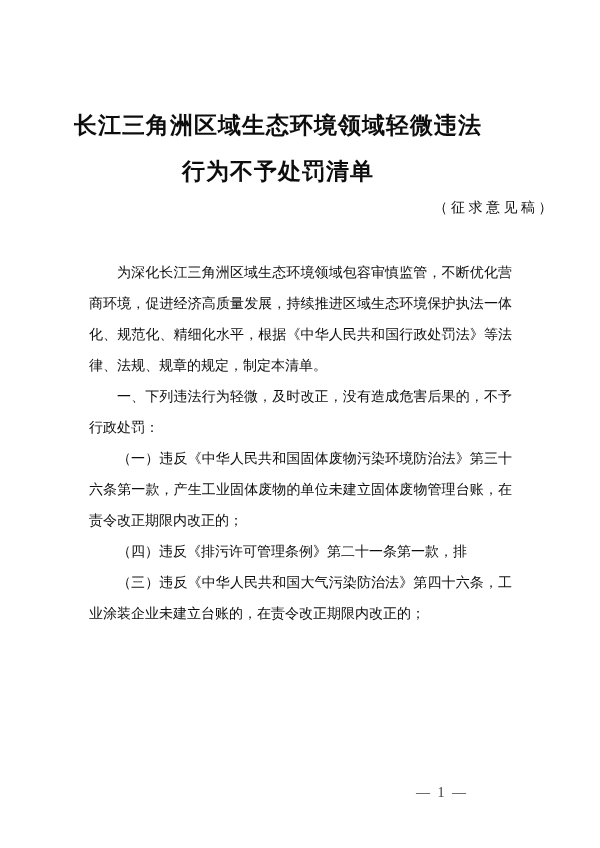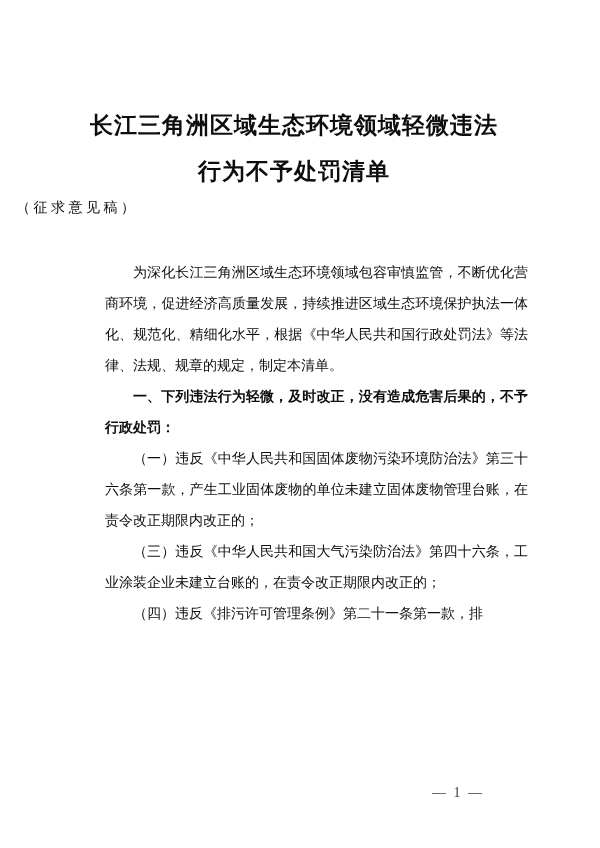--- a/index.html
+++ b/index.html
@@ -8,39 +8,38 @@
     background: #ffffff;
   }
   .sheet {
     position: relative;
     width: 556px;
     height: 848px;
     background: #ffffff;
     overflow: hidden;
     color: #0d0d0d;
     font-family: "Liberation Serif", "DejaVu Serif", serif;
-    margin-left: 16px;
   }
   .title-block {
     position: absolute;
     top: 103px;
     left: 40px;
     right: 40px;
     text-align: center;
     font-size: 23px;
     font-weight: bold;
     line-height: 46px;
     letter-spacing: 1px;
   }
   .subtitle {
     position: absolute;
     top: 198px;
     left: 0;
     right: 0;
-    text-align: left;
+    text-align: right;
     font-size: 14px;
     line-height: 20px;
     letter-spacing: 3.5px;
     font-weight: 500;
   }
   .body-block {
     position: absolute;
     top: 257px;
     left: 89px;
     width: 423px;
@@ -49,21 +48,21 @@
     text-align: justify;
     text-justify: inter-ideograph;
   }
   .para {
     margin: 0;
     padding: 0;
     text-indent: 2em;
   }
   .section-heading {
     font-family: "Liberation Sans", "DejaVu Sans", sans-serif;
-    font-weight: bold;
+    font-weight: normal;
   }
   .page-number {
     position: absolute;
     top: 783px;
     right: 88px;
     font-size: 14px;
     line-height: 20px;
     letter-spacing: 2px;
     color: #3a3a3a;
   }
@@ -77,19 +76,19 @@
     <div>长江三角洲区域生态环境领域轻微违法</div>
     <div>行为不予处罚清单</div>
   </div>
 
   <div class="subtitle">（征求意见稿）</div>
 
   <div class="body-block">
     <p class="para">为深化长江三角洲区域生态环境领域包容审慎监管，不断优化营商环境，促进经济高质量发展，持续推进区域生态环境保护执法一体化、规范化、精细化水平，根据《中华人民共和国行政处罚法》等法律、法规、规章的规定，制定本清单。</p>
     <p class="para section-heading">一、下列违法行为轻微，及时改正，没有造成危害后果的，不予行政处罚：</p>
     <p class="para">（一）违反《中华人民共和国固体废物污染环境防治法》第三十六条第一款，产生工业固体废物的单位未建立固体废物管理台账，在责令改正期限内改正的；</p>
+    <p class="para">（四）违反《排污许可管理条例》第二十一条第一款，排</p>
     <p class="para">（三）违反《中华人民共和国大气污染防治法》第四十六条，工业涂装企业未建立台账的，在责令改正期限内改正的；</p>
-    <p class="para">（四）违反《排污许可管理条例》第二十一条第一款，排</p>
   </div>
 
   <div class="page-number">— 1 —</div>
 
 </div>
 
 </body></html>

